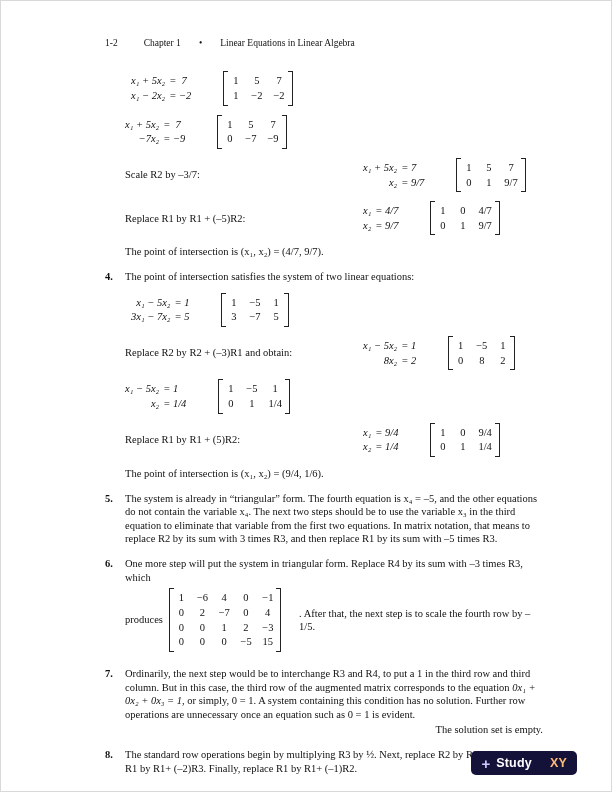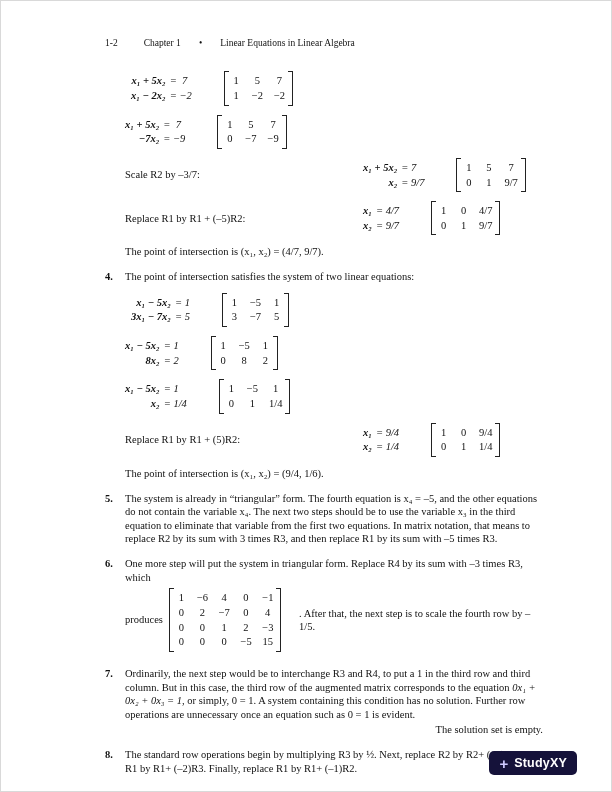--- a/index.html
+++ b/index.html
@@ -15,21 +15,21 @@
   .header .h-page{margin-right:26px;}
   .header .h-chap{margin-right:18px;}
   .header .h-sep{margin-right:18px;}
   
   .p3{margin-left:20px;}
   .step{display:flex;align-items:center;margin:9px 0;}
   .step-label{width:238px;flex:none;}
   .step.initial{margin-left:6px;}
   .step-math{display:flex;align-items:center;gap:32px;}
   .eqs{display:inline-grid;grid-template-columns:auto auto;column-gap:4px;font-style:italic;row-gap:1px;}
-  .eq-l{text-align:right;white-space:pre;font-weight:bold;}
+  .eq-l{text-align:right;white-space:pre;}
   .eq-r{text-align:left;white-space:pre;}
   
   .matrix{display:inline-grid;column-gap:11px;row-gap:1px;padding:3px 8px;position:relative;font-style:normal;}
   .matrix::before{content:"";position:absolute;left:0;top:0;bottom:0;width:4px;
     border-left:1.3px solid #222;border-top:1.3px solid #222;border-bottom:1.3px solid #222;}
   .matrix::after{content:"";position:absolute;right:0;top:0;bottom:0;width:4px;
     border-right:1.3px solid #222;border-top:1.3px solid #222;border-bottom:1.3px solid #222;}
   .mcell{text-align:center;min-width:9px;}
   .conclusion{margin-top:10px;}
   
@@ -42,21 +42,21 @@
   .math-inline{font-style:italic;}
   .solution-line{margin-top:2px;text-align:right;}
   
   .logo{
     position:absolute;right:34px;bottom:16px;height:24px;display:flex;align-items:center;
     background:#15123a;border-radius:5px;padding:0 10px;gap:6px;cursor:pointer;
     font-family:"Liberation Sans","DejaVu Sans",sans-serif;
   }
   .logo-plus{color:#cfc9ff;font-size:15px;font-weight:bold;line-height:1;}
   .logo-text{color:#ffffff;font-size:12.5px;font-weight:bold;letter-spacing:0.2px;}
-  .logo-xy{color:#ffffff;}
+  .logo-xy{color:#fdba74;margin-left:18px;}
 </style>
 </head>
 <body>
 
 <div class="page">
   <div class="content">
 
     <div class="header">
       <span class="h-page">1-2</span>
       <span class="h-chap">Chapter 1</span>
@@ -161,20 +161,21 @@
                   <span class="mcell">1</span>
                   <span class="mcell">−5</span>
                   <span class="mcell">1</span>
                   <span class="mcell">3</span>
                   <span class="mcell">−7</span>
                   <span class="mcell">5</span>
                 </span>
               </span>
             </div>
             <div class="step">
+              <span class="step-label">Replace R2 by R2 + (–3)R1 and obtain:</span>
               <span class="step-math">
                 <span class="eqs">
                   <span class="eq-l">x₁ − 5x₂</span>
                   <span class="eq-r">= 1</span>
                   <span class="eq-l">8x₂</span>
                   <span class="eq-r">= 2</span>
                 </span>
                 <span class="matrix" style="grid-template-columns: repeat(3, auto);">
                   <span class="mcell">1</span>
                   <span class="mcell">−5</span>

